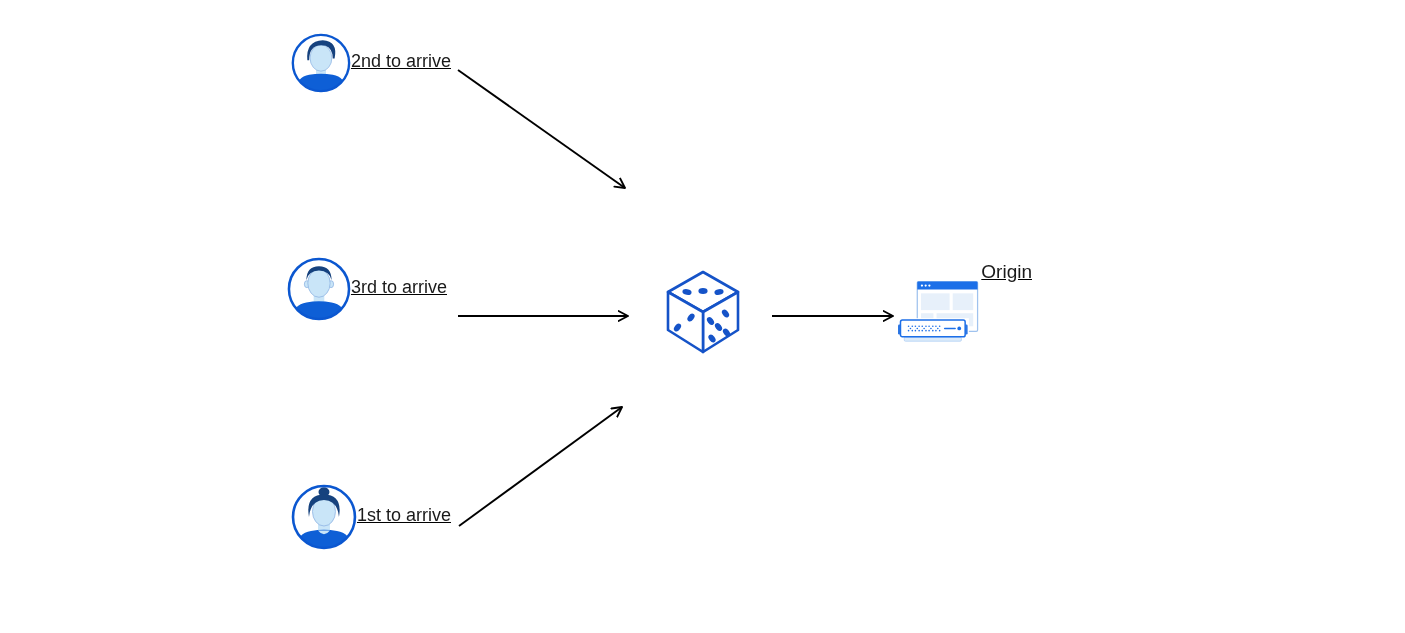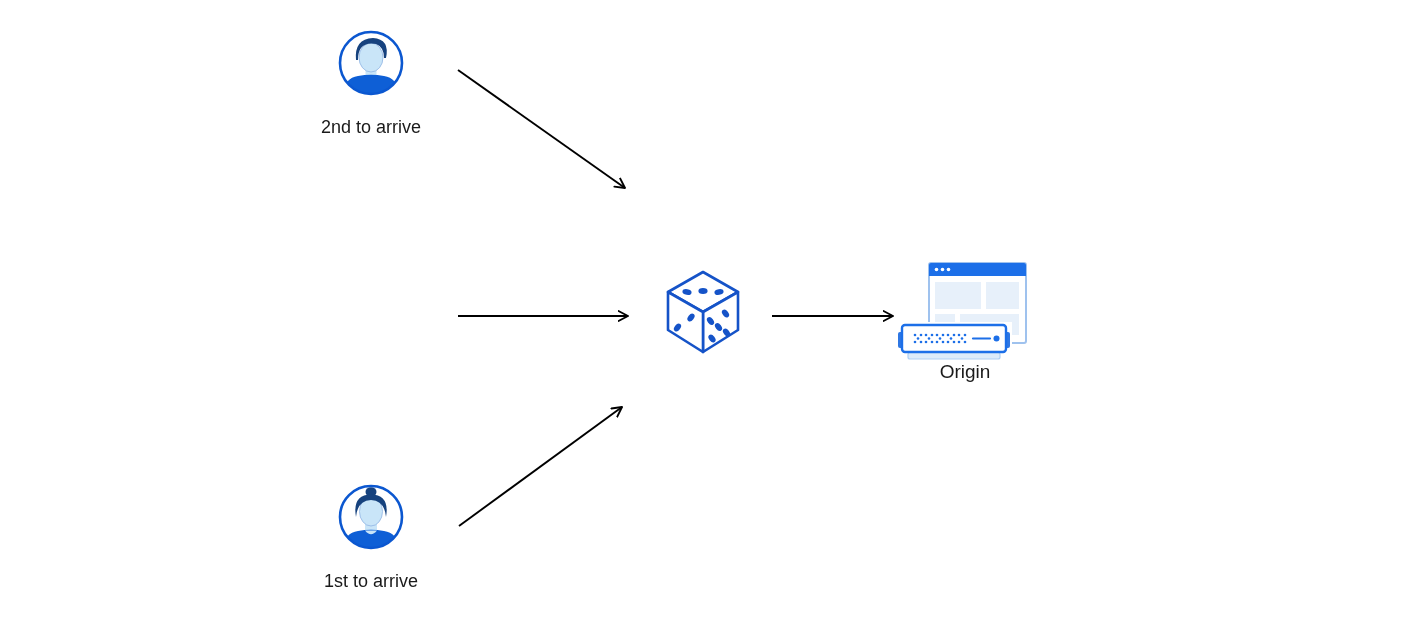--- a/index.html
+++ b/index.html
@@ -3,21 +3,21 @@
 <meta charset="utf-8">
 <style>
   html,body{margin:0;padding:0;background:#fff;}
   .stage{
     position:relative;
     width:1405px;height:633px;
     background:#ffffff;
     font-family:"Liberation Sans", sans-serif;
     overflow:hidden;
   }
-  .node{position:absolute;display:flex;flex-direction:column;align-items:center;}
+  .node{position:absolute;display:flex;flex-direction:row;text-decoration:underline;}
   .node-label{
     margin-top:21px;
     font-size:18px;
     line-height:20px;
     color:#1a1a1a;
     text-align:center;
     white-space:nowrap;
   }
   .origin-label{
     margin-top:0;
@@ -54,20 +54,40 @@
         <rect x="27.5" y="34" width="11" height="14" fill="#C9E5F8"></rect>
         <ellipse cx="33" cy="27.5" rx="12" ry="14.5" fill="#C9E5F8" stroke="#8FB4E3" stroke-width="0.8"></ellipse>
         <path d="M18,30 Q16,9 35,8 Q52,9 48,28 L46,28 Q46,17 38,14 Q28,12 23,18 Q20,22 20,30 Z" fill="#16427E"></path>
         <path d="M4,66 Q6,48 20,46 Q33,43.5 46,46 Q60,48 62,66 Z" fill="#0E5FD6"></path>
       </g>
       <circle cx="33" cy="33" r="31" fill="none" stroke="#0B57D0" stroke-width="2.6"></circle>
     </svg>
     <div class="node-label">2nd to arrive</div>
   </div>
 
+  <div class="node" style="left:287px;top:256px;width:160px;">
+    <svg width="66" height="66" viewBox="0 0 66 66">
+      <defs>
+          <clipPath id="clip-b">
+            <circle cx="33" cy="33" r="31"></circle>
+          </clipPath>
+        </defs>
+      <circle cx="33" cy="33" r="31" fill="#ffffff"></circle>
+      <g clip-path="url(#clip-b)">
+        <ellipse cx="20.5" cy="28" rx="2.6" ry="3.6" fill="#C9E5F8" stroke="#8FB4E3" stroke-width="0.8"></ellipse>
+        <ellipse cx="45.5" cy="28" rx="2.6" ry="3.6" fill="#C9E5F8" stroke="#8FB4E3" stroke-width="0.8"></ellipse>
+        <rect x="27.5" y="34" width="11" height="14" fill="#C9E5F8"></rect>
+        <ellipse cx="33" cy="27" rx="11.5" ry="14.5" fill="#C9E5F8" stroke="#8FB4E3" stroke-width="0.8"></ellipse>
+        <path d="M20,24 Q20,9.5 33,9.5 Q46,9.5 46,24 Q44,14.5 33,14 Q22,14.5 20,24 Z" fill="#16427E"></path>
+        <path d="M4,66 Q6,49 20,47 Q33,44.5 46,47 Q60,49 62,66 Z" fill="#0E5FD6"></path>
+      </g>
+      <circle cx="33" cy="33" r="31" fill="none" stroke="#0B57D0" stroke-width="2.6"></circle>
+    </svg>
+    <div class="node-label">3rd to arrive</div>
+  </div>
 
   <div class="node" style="left:291px;top:484px;width:160px;">
     <svg width="66" height="66" viewBox="0 0 66 66">
       <defs>
           <clipPath id="clip-c">
             <circle cx="33" cy="33" r="31"></circle>
           </clipPath>
         </defs>
       <circle cx="33" cy="33" r="31" fill="#ffffff"></circle>
       <g clip-path="url(#clip-c)">

